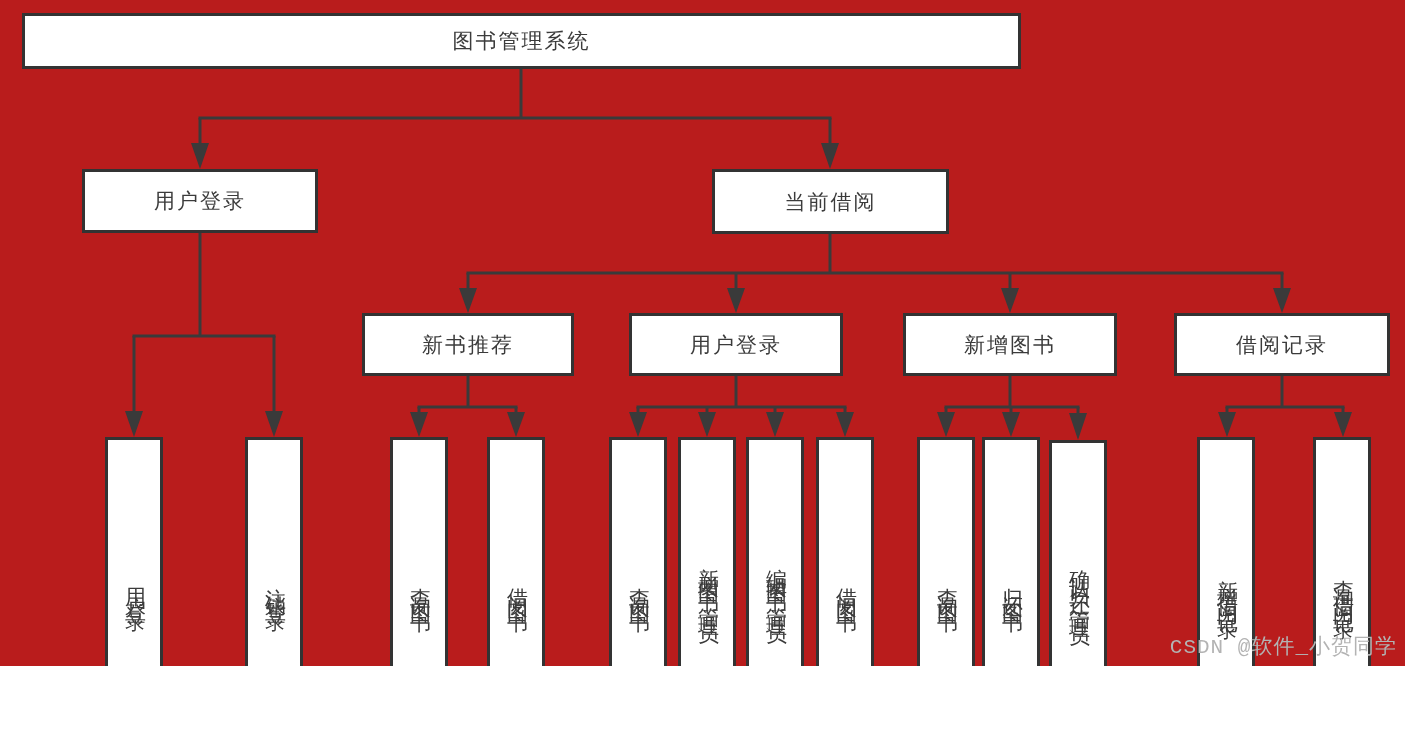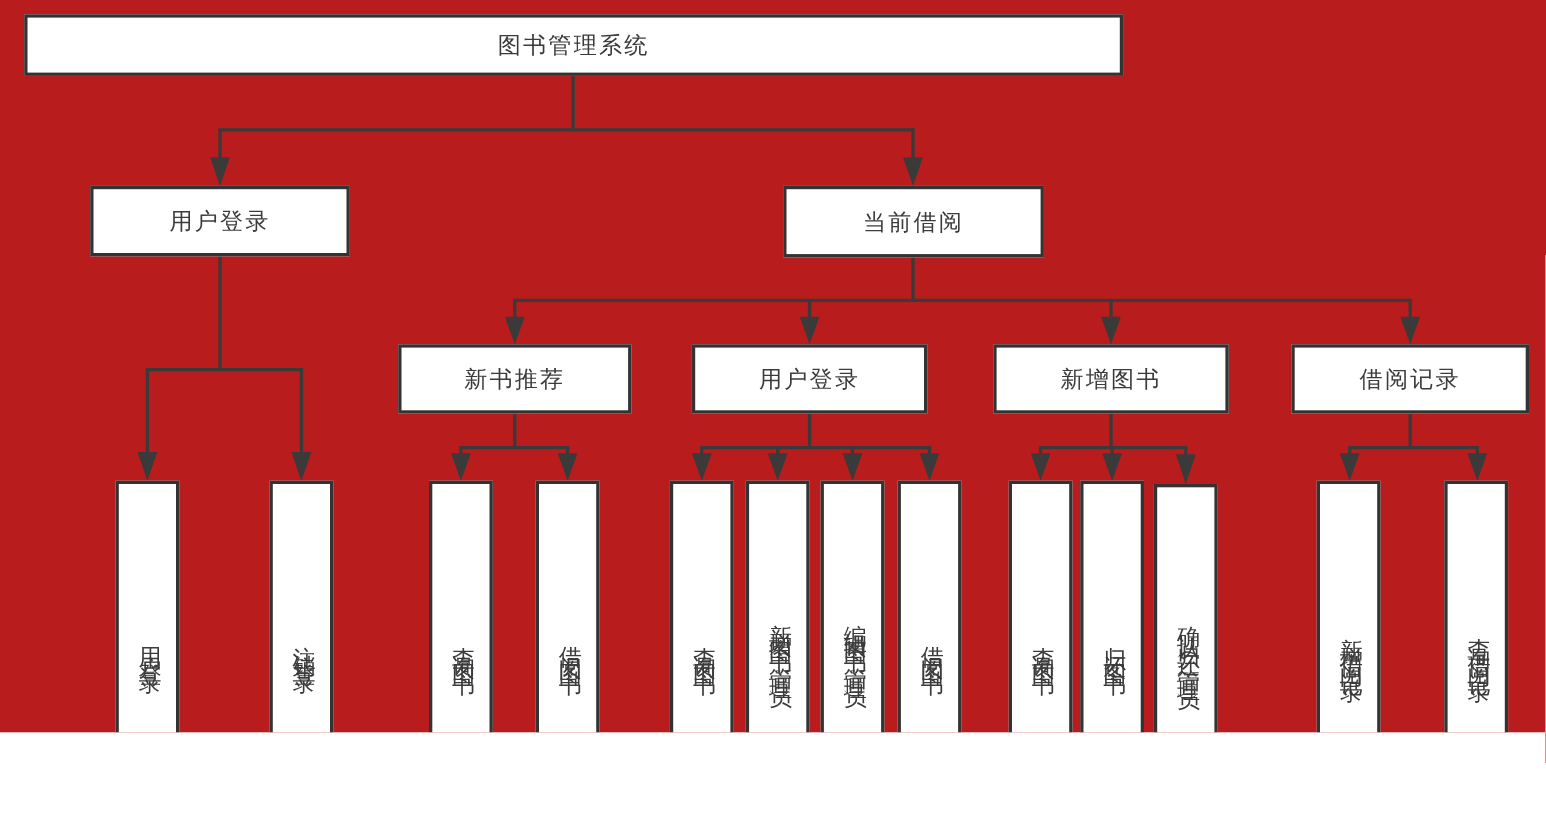--- a/index.html
+++ b/index.html
@@ -160,14 +160,15 @@
   <div id="leaf-3c" class="box v-box leaf">编辑图书（管理员）</div>
   <div id="leaf-3d" class="box v-box leaf">借阅图书</div>
 
   <div id="leaf-4a" class="box v-box leaf">查询图书</div>
   <div id="leaf-4b" class="box v-box leaf">归还图书</div>
   <div id="leaf-4c" class="box v-box leaf">确认归还（管理员）</div>
 
   <div id="leaf-5a" class="box v-box leaf">新增借阅记录</div>
   <div id="leaf-5b" class="box v-box leaf">查询借阅记录</div>
 
+  <div id="watermark">CSDN @软件_小贺同学</div>
 
 </div>
 
 </body></html>

